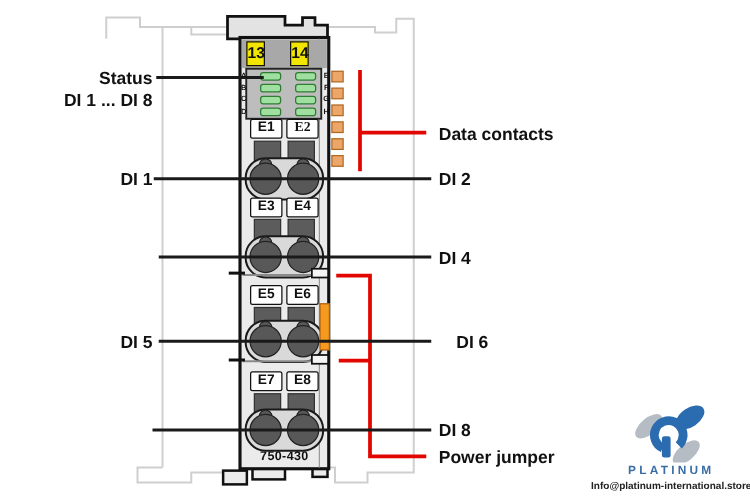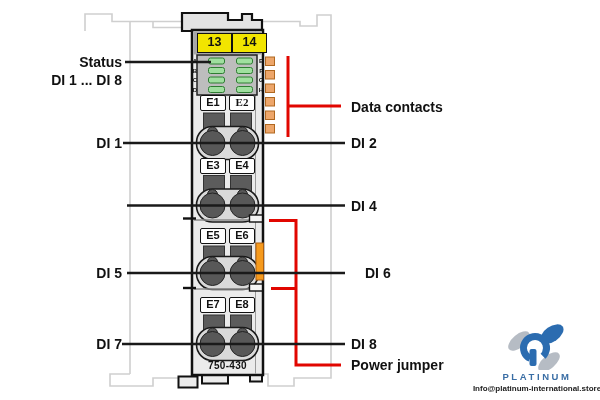--- a/index.html
+++ b/index.html
@@ -6,21 +6,21 @@
   #stage{position:relative;width:600px;height:400px;background:#ffffff;overflow:hidden;
          font-family:"Liberation Sans",sans-serif;}
   #diagram{position:absolute;left:0;top:0;}
   .lbl{position:absolute;font-weight:700;color:#111;font-size:14px;line-height:16px;height:16px;white-space:nowrap;}
   .lbl-left{width:120px;text-align:right;left:2px;}
   .lbl-right{left:351px;text-align:left;}
   .tbox{position:absolute;box-sizing:border-box;background:#ffffff;border:1.6px solid #111;
         border-radius:2px;width:26px;height:16px;text-align:center;font-weight:700;
         font-size:11px;line-height:13px;color:#111;}
   .ylab{position:absolute;box-sizing:border-box;background:#f2e500;border:1.8px solid #111;
-        width:35px;height:20px;text-align:center;font-weight:700;font-size:12.5px;line-height:17px;color:#111;}
+        width:15px;height:20px;text-align:center;font-weight:700;font-size:12.5px;line-height:17px;color:#111;}
   .ltr{position:absolute;width:6px;font-size:6px;line-height:6px;font-weight:700;color:#111;text-align:center;}
   .pn{position:absolute;left:192px;top:360px;width:71px;text-align:center;font-weight:700;
       font-size:10px;letter-spacing:.3px;color:#111;}
   #brand{position:absolute;left:457px;top:324px;width:160px;text-align:center;}
   #brand-name{font-size:9.5px;font-weight:700;letter-spacing:2.6px;color:#3a6ea5;margin-top:1px;}
   #brand-email{font-size:8px;font-weight:700;color:#222;margin-top:2px;letter-spacing:0;}
 </style>
 </head>
 <body>
 
@@ -158,21 +158,20 @@
   <div class="tbox" style="left:229px;top:228px;">E6</div>
   <div class="tbox" style="left:200px;top:297px;">E7</div>
   <div class="tbox" style="left:229px;top:297px;">E8</div>
 
   <div class="pn">750-430</div>
 
   <div class="lbl lbl-left" style="top:54px;">Status</div>
   <div class="lbl lbl-left" style="top:72px;">DI 1 ... DI 8</div>
   <div class="lbl lbl-left" style="top:135px;">DI 1</div>
   <div class="lbl lbl-left" style="top:265px;">DI 5</div>
-  <div class="lbl lbl-left" style="top:336px;">DI 7</div>
 
   <div class="lbl lbl-right" style="top:99px;">Data contacts</div>
   <div class="lbl lbl-right" style="top:135px;">DI 2</div>
   <div class="lbl lbl-right" style="top:197.5px;">DI 4</div>
   <div class="lbl lbl-right" style="top:265px;padding-left:14px;">DI 6</div>
   <div class="lbl lbl-right" style="top:336px;">DI 8</div>
   <div class="lbl lbl-right" style="top:357px;">Power jumper</div>
 
   <div id="brand">
     <svg width="64" height="46" viewBox="0 0 64 46" style="display:block;margin:0 auto;">

